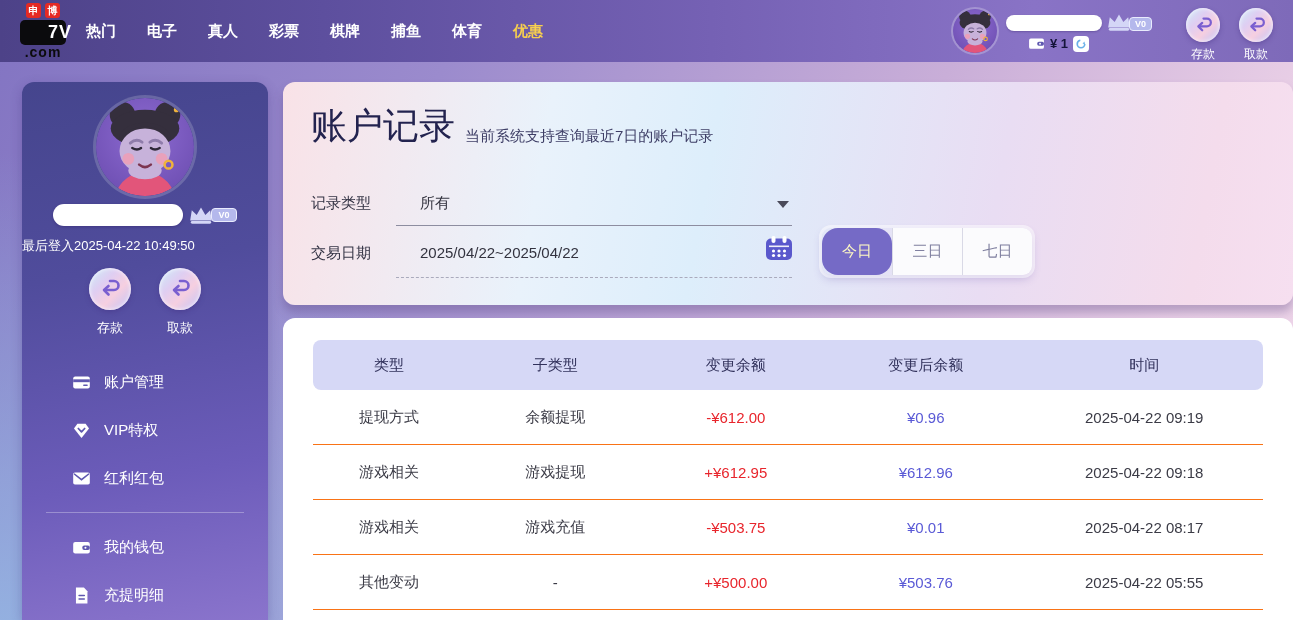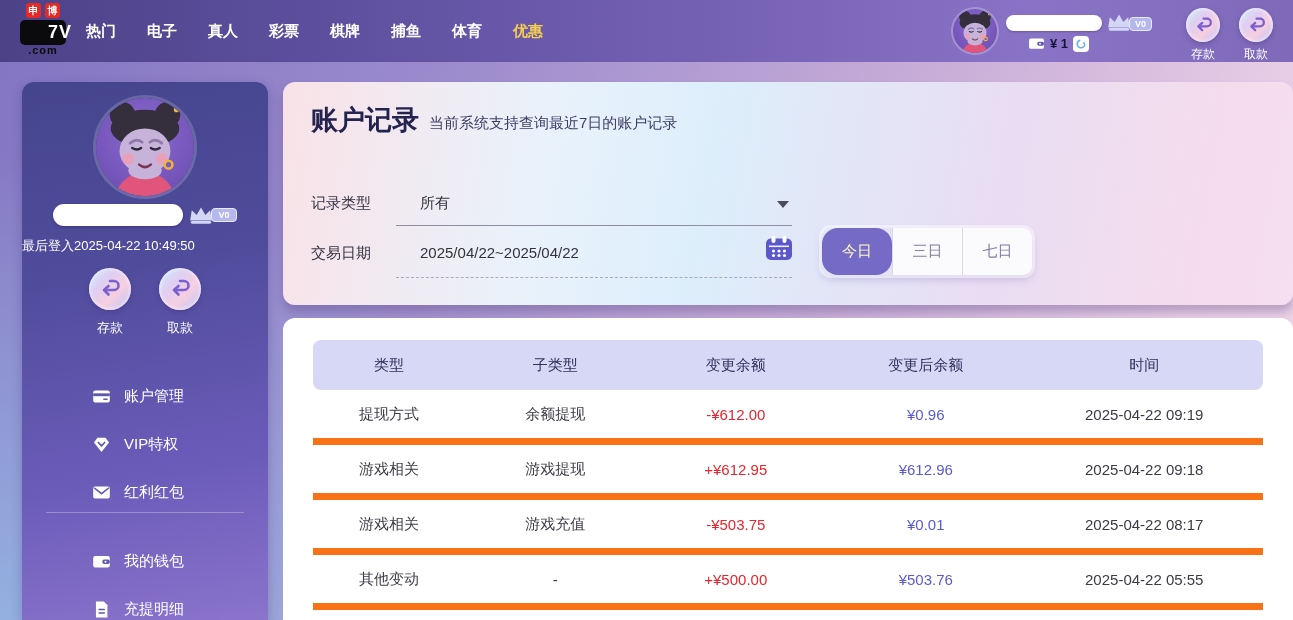--- a/index.html
+++ b/index.html
@@ -17,21 +17,21 @@
   .topnav {
     position:absolute; left:0; top:0; width:1293px; height:62px;
     background:linear-gradient(90deg,#4d4288 0%,#5d4f9e 25%,#7561b4 55%,#8973c6 80%,#7e6ab9 100%);
   }
   .logo { position:absolute; left:16px; top:3px; width:54px; text-align:center; cursor:pointer; }
   .logo-badges { display:flex; justify-content:center; gap:4px; }
   .logo-badge { width:15px; height:15px; background:#e52a24; border-radius:3px; color:#fff;
     font-size:10px; font-weight:bold; line-height:15px; }
   .logo-main { margin:2px auto 0; width:46px; height:25px; background:#0b0b0d; border-radius:5px;
     color:#fff; font-size:18px; font-weight:900; line-height:25px; letter-spacing:1px;padding-left:28px; }
-  .logo-suffix { color:#0b0b0d; font-size:11px; font-weight:900; letter-spacing:1px; margin-top:-1px; }
+  .logo-suffix { color:#0b0b0d; font-size:14px; font-weight:900; letter-spacing:1px; margin-top:-1px; }
   .nav-list { position:absolute; left:86px; top:0; height:62px; display:flex; align-items:center; gap:31px; }
   .nav-item { color:#ffffff; font-size:15px; font-weight:700; cursor:pointer; white-space:nowrap; }
   .nav-item.active { color:#f7cf4e; }
 
   .user-avatar-sm { position:absolute; left:953px; top:9px; width:44px; height:44px; border-radius:50%;
     overflow:hidden; box-shadow:0 0 0 2px rgba(255,255,255,.25); cursor:pointer; }
   .user-pill-sm { position:absolute; left:1006px; top:15px; width:96px; height:16px;
     background:#ffffff; border-radius:8px; box-shadow:0 1px 2px rgba(40,20,90,.3); }
   .crown-sm { position:absolute; left:1106px; top:12px; width:26px; height:20px; }
   .vip-badge { position:absolute; left:1129px; top:17px; background:#b4b8ec; border:1px solid #e9ebfd;
@@ -65,31 +65,31 @@
   .crown { width:26px; height:20px; margin-left:5px; }
   .vip-badge2 { background:#b4b8ec; border:1px solid #e9ebfd; border-radius:4px; color:#fff;
     font-size:9px; font-weight:bold; padding:1px 6px; margin-left:-3px; }
   .last-login { position:absolute; left:0; top:155px; width:100%; 
     color:#ffffff; font-size:13px; }
   .side-actions { position:absolute; left:0; top:186px; width:100%; display:flex;
     justify-content:center; gap:28px; }
   .side-action { text-align:center; cursor:pointer; }
   .side-action-label { color:#fff; font-size:13px; margin-top:9px; }
   .side-menu { position:absolute; left:0; top:276px; width:100%; }
-  .menu-item { display:flex; align-items:flex-end; gap:13px; height:48px; padding-left:70px;
+  .menu-item { display:flex; align-items:center; gap:13px; height:48px; padding-left:50px;
     color:#ffffff; font-size:15px; cursor:pointer; }
   .menu-divider { height:1px; background:rgba(255,255,255,.3); margin:10px 24px; }
 
   
   .filter-panel { position:absolute; left:283px; top:82px; width:1010px; height:223px;
     border-radius:12px;
     background:linear-gradient(100deg,#f9e2e7 0%,#e9f2fb 26%,#ddeefb 42%,#e9ddf3 70%,#f4dcec 90%,#f6dff0 100%);
     box-shadow:0 7px 10px rgba(90,70,130,.35); }
   .panel-title-row { position:absolute; left:28px; top:20px; display:flex; align-items:flex-end; }
-  .panel-title { font-size:27px; font-weight:700; color:#23234f; }
+  .panel-title { font-size:36px; font-weight:400; color:#23234f; }
   .panel-subtitle { font-size:15px; color:#3e3e66; margin-left:10px; padding-bottom:5px; }
   .f-label { position:absolute; left:28px; font-size:15px; color:#333344; }
   .f-value { position:absolute; left:137px; font-size:15px; color:#33333f; cursor:pointer; }
   .caret-down { position:absolute; left:494px; top:119px; width:0; height:0; cursor:pointer;
     border-left:6px solid transparent; border-right:6px solid transparent; border-top:7px solid #4a4a5a; }
   .underline-solid { position:absolute; left:113px; top:143px; width:396px;
     border-bottom:1px solid #8d8da0; }
   .underline-dashed { position:absolute; left:113px; top:195px; width:396px;
     border-bottom:1px dashed #aaaabc; }
   .calendar-btn { position:absolute; left:482px; top:153px; width:28px; height:26px; cursor:pointer; }
@@ -101,21 +101,21 @@
     border-left:1px solid #d9d9e6; }
   .range-btn:first-child { border-left:none; }
   .range-btn.active { background:#756ac6; color:#fef9c3; border-radius:16px; }
 
   
   .table-panel { position:absolute; left:283px; top:318px; width:1010px; height:368px;
     background:#ffffff; border-radius:12px 12px 0 0; }
   .tbl-header { display:flex; align-items:center; height:50px; margin:22px 30px 0;
     background:#d6d8f6; border-radius:8px; color:#30305a; font-size:15px; }
   .tbl-row { display:flex; align-items:center; height:55px; margin:0 30px;
-    border-bottom:7px solid #f97316; font-size:15px; color:#3b3b46; }
+    border-bottom:1px solid #f97316; font-size:15px; color:#3b3b46; }
   .c1,.c2,.c3,.c4,.c5 { text-align:center; }
   .c1{width:16%} .c2{width:19%} .c3{width:19%} .c4{width:21%} .c5{width:25%}
   .amt-change { color:#e8252c; }
   .amt-after { color:#5a5ad6; }
 </style>
 </head>
 <body>
 
 <svg width="0" height="0" style="position:absolute">
   <defs>

